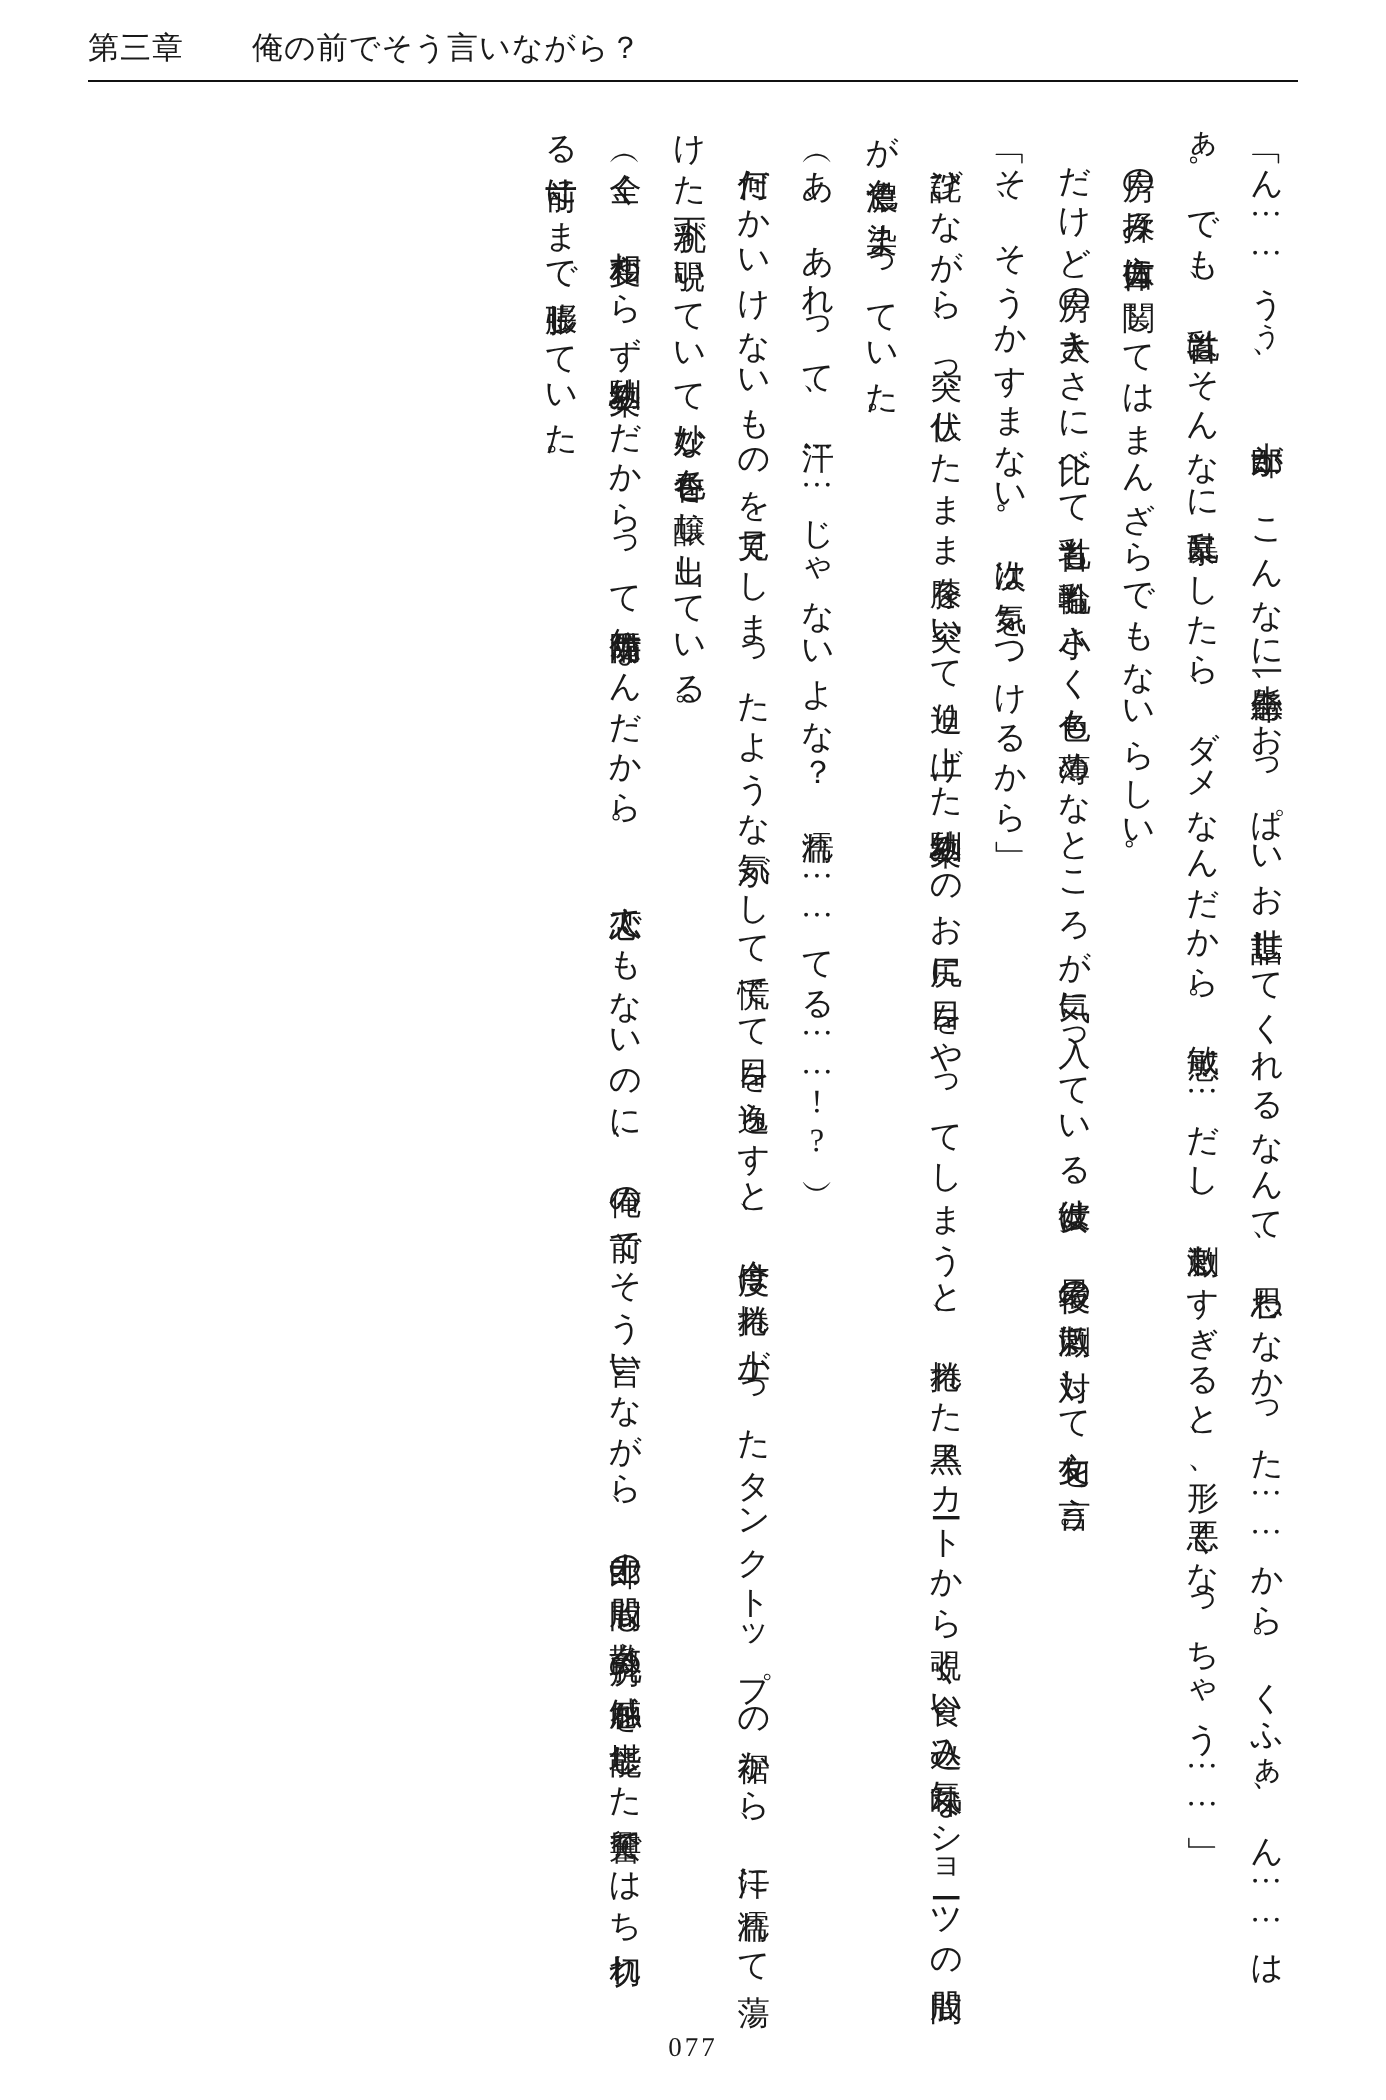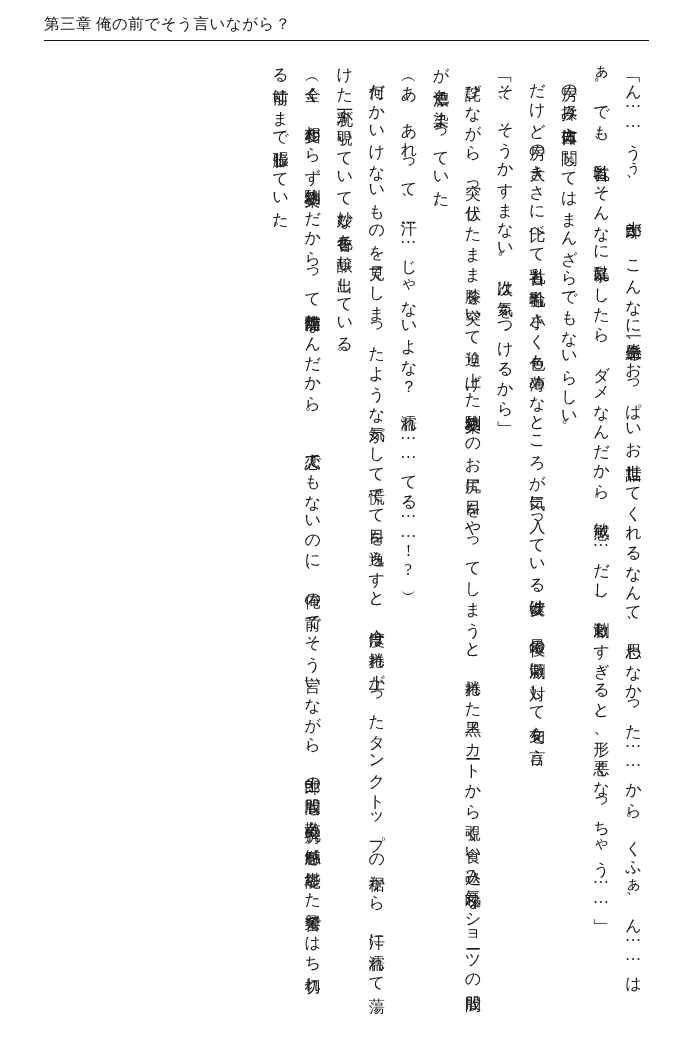--- a/index.html
+++ b/index.html
@@ -25,21 +25,21 @@
     position: absolute;
     top: 14px;
     left: 44px;
     right: 44px;
     height: 30px;
     font-size: 15.5px;
     letter-spacing: 0.5px;
     white-space: nowrap;
   }
   .header .chapter-no {
-    margin-right: 4px;
+    margin-right: 34px;
   }
   .header-rule {
     position: absolute;
     top: 40px;
     left: 44px;
     right: 44px;
     height: 1px;
     background: #111111;
   }
 
@@ -93,14 +93,15 @@
     <p class="indent">「ん……うぅ、　士郎が、こんなに一生懸命、おっぱいお世話してくれるなんて、思わなかった……から。くふぁ、ん……はぁ。でも、乳首はそんなに乱暴にしたら、ダメなんだから。敏感……だし、刺激しすぎると、形、悪くなっちゃう……」</p>
     <p class="indent">房の揉み方自体に関してはまんざらでもないらしい。</p>
     <p class="indent">だけど房の大きさに比べて乳首も乳輪も小さく色も薄めなところが気に入っている彼女は、最後の刺激に対して文句を言う。</p>
     <p class="indent">「そ、そうかすまない。次は気をつけるから」</p>
     <p class="indent">詫びながら、突っ伏したまま膝を突いて迫り上げた幼馴染みのお尻に目をやってしまうと、捲れた黒スカートから覗く食い込み気味なショーツの股間が色濃く染まっていた。</p>
     <p class="indent">（あ、あれって、汗……じゃないよな？　濡れ……てる……!?）</p>
     <p class="indent">何だかいけないものを見てしまったような気がして慌てて目を逸らすと、今度は捲れ上がったタンクトップの裾から、汗に濡れて蕩けた下乳が覗いていて妙な色香を醸し出している。</p>
     <p class="indent">（全く、相変わらず幼馴染みだからって無防備なんだから。　恋人でもないのに、俺の前でそう言いながら、士郎の股間も散々乳房の感触を堪能した興奮ではち切れる寸前にまで膨張していた。</p>
   </div>
 
+  <div class="folio">077</div>
 
 </div>
 
 </body></html>

